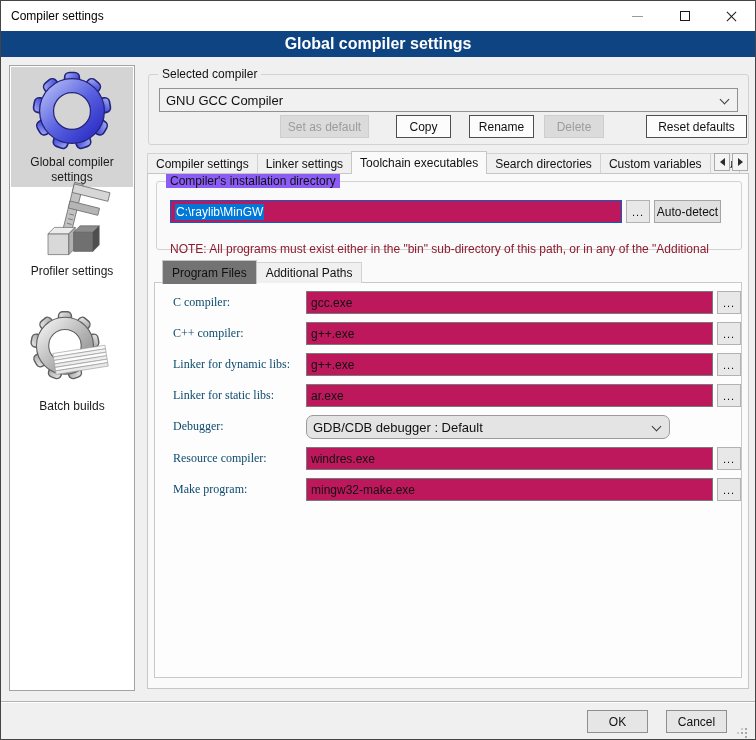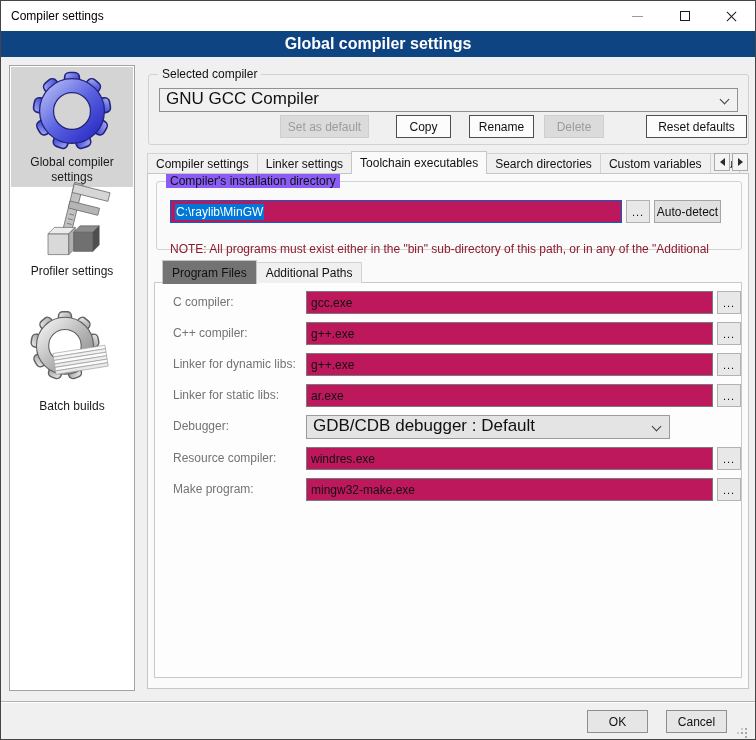--- a/index.html
+++ b/index.html
@@ -45,21 +45,21 @@
   .grp { position:absolute; }
   .grp-box { position:absolute; left:0; right:0; top:7px; bottom:0; border:1px solid #d2d2d2;
              border-radius:3px; }
   .grp-legend { position:absolute; top:0; left:10px; padding:0 4px; font-size:12px; z-index:2; }
 
   .grp1 { left:147px; top:66px; width:601px; height:78px; }
   .grp1 .grp-legend { background:#f0f0f0; }
 
   
   .combo { position:absolute; height:24px; border:1px solid #919191; background:#f1f1f1;
-           display:flex; align-items:flex-start; padding:0 16px 0 6px; font-size:17px; }
+           display:flex; align-items:center; padding:0 16px 0 6px; font-size:13px; }
   .chev { position:absolute; right:9px; top:7px; width:7px; height:7px;
           border-right:1px solid #3c3c3c; border-bottom:1px solid #3c3c3c; transform:rotate(45deg); }
   .compiler-combo { left:11px; top:21px; width:579px; }
 
   
   .btn { display:flex; align-items:center; justify-content:center; font-size:12px;
          background:#e3e3e3; border:1px solid #9e9e9e; color:#111; cursor:default; }
   .btn.strong { background:#fcfcfc; border-color:#4e4e4e; }
   .btn.disabled { background:#dbdbdb; border-color:#cecece; color:#9c9c9c; }
   .grp1 .btn { position:absolute; top:48px; height:23px; }
@@ -106,24 +106,24 @@
 
   
   .subtabstrip { position:absolute; left:14px; top:85px; height:24px; display:flex; align-items:flex-end; z-index:3; }
   .subtab { height:21px; padding:0 9px; display:flex; align-items:center; background:#f0f0f0;
             border:1px solid #d2d2d2; border-bottom:none; margin-right:-1px; font-size:12px; }
   .subtab.active { height:24px; background:#737373; z-index:3; margin-bottom:-1px; border-color:#c6c6c6;margin-top:40px; }
   .panel-inner { position:absolute; left:6px; top:108px; width:588px; height:396px;
                  background:#fdfdfd; border:1px solid #c9c9c9; }
 
   .frow { position:absolute; left:0; width:100%; height:23px; }
-  .flabel { position:absolute; left:18px; top:4px; font-size:12px; color:#737373; }
+  .flabel { position:absolute; left:18px; top:4px; font-size:12px; color:#0c4a6e;font-family:Liberation Serif, serif; }
   .fvalue { position:absolute; left:151px; top:0; width:407px; }
   .fbrowse { left:562px; top:0; }
-  .fcombo  { left:151px; top:0; width:364px; background:#e4e4e4; border-color:#9b9b9b; }
+  .fcombo  { left:151px; top:0; width:364px; background:#e4e4e4; border-color:#9b9b9b;border-radius:7px; }
   .r0 { top:8px; } .r1 { top:39px; } .r2 { top:70px; } .r3 { top:101px; }
   .r4 { top:132px; } .r5 { top:164px; } .r6 { top:195px; }
 
   
   .footer-sep { position:absolute; left:0; top:700px; width:100%; height:2px;
                 border-top:1px solid #b2b2b2; background:#ffffff; }
   .b-ok     { position:absolute; left:586px; top:709px; width:61px; height:23px;
               background:#e6e6e6; border-color:#8f8f8f; }
   .b-cancel { position:absolute; left:665px; top:709px; width:61px; height:23px;
               background:#e6e6e6; border-color:#8f8f8f;text-align:right; }

